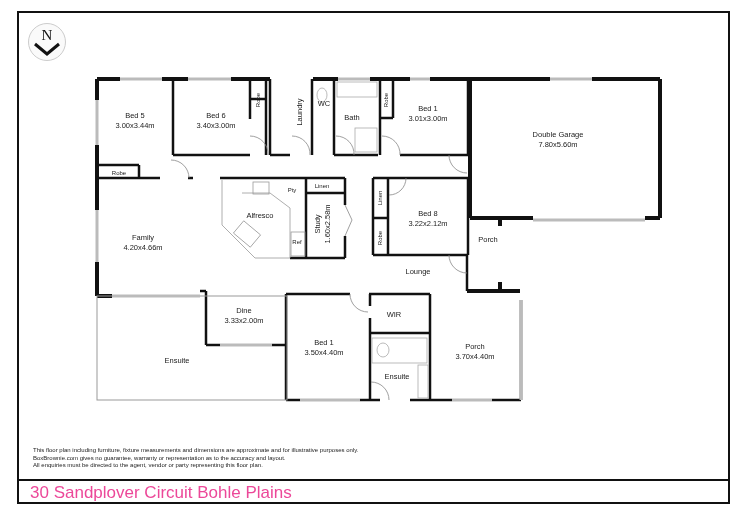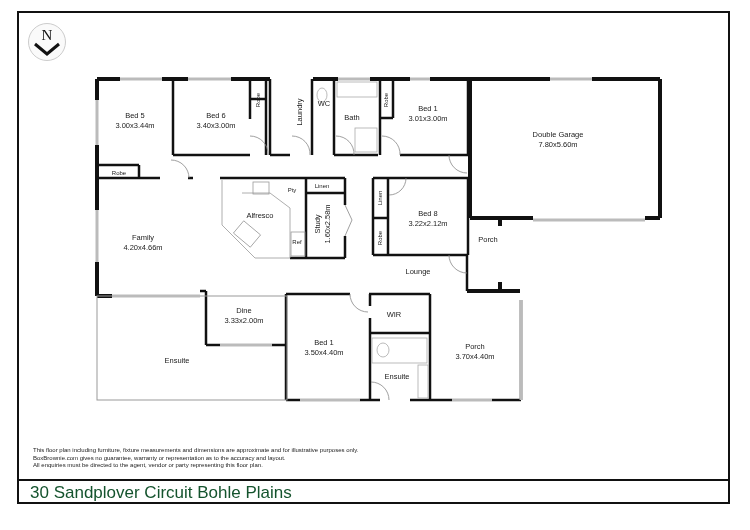--- a/index.html
+++ b/index.html
@@ -1,19 +1,19 @@
 <!DOCTYPE html>
 <html><head>
 <meta charset="utf-8">
 <style>
   html,body{margin:0;padding:0;background:#fff;}
   body{width:750px;height:530px;position:relative;overflow:hidden;font-family:"Liberation Sans",sans-serif;}
   .frame{position:absolute;left:17px;top:11px;width:713px;height:493px;border:2px solid #111;box-sizing:border-box;}
   .title-sep{position:absolute;left:17px;top:479px;width:713px;height:0;border-top:2px solid #111;}
-  .title{position:absolute;left:30px;top:483px;font-size:17px;color:#14532d;}
+  .title{position:absolute;left:30px;top:483px;font-size:17px;color:#ec4899;}
   .disclaimer{position:absolute;left:33px;top:447px;font-size:6px;line-height:7.5px;color:#222;}
   svg.plan{position:absolute;left:0;top:0;}
   .lbl{position:absolute;font-size:7.5px;color:#222;text-align:center;line-height:10px;white-space:nowrap;transform:translate(-50%,-50%);}
   .sm{font-size:6px;}
   .vert{transform:translate(-50%,-50%) rotate(-90deg);}
   .compass{position:absolute;left:28px;top:23px;width:36px;height:36px;border-radius:50%;border:1px solid #ccc;background:#fafafa;}
   .compass .n{position:absolute;left:0;width:36px;top:3px;text-align:center;font-family:"Liberation Serif",serif;font-size:15px;color:#111;}
 </style>
 </head>
 <body>

